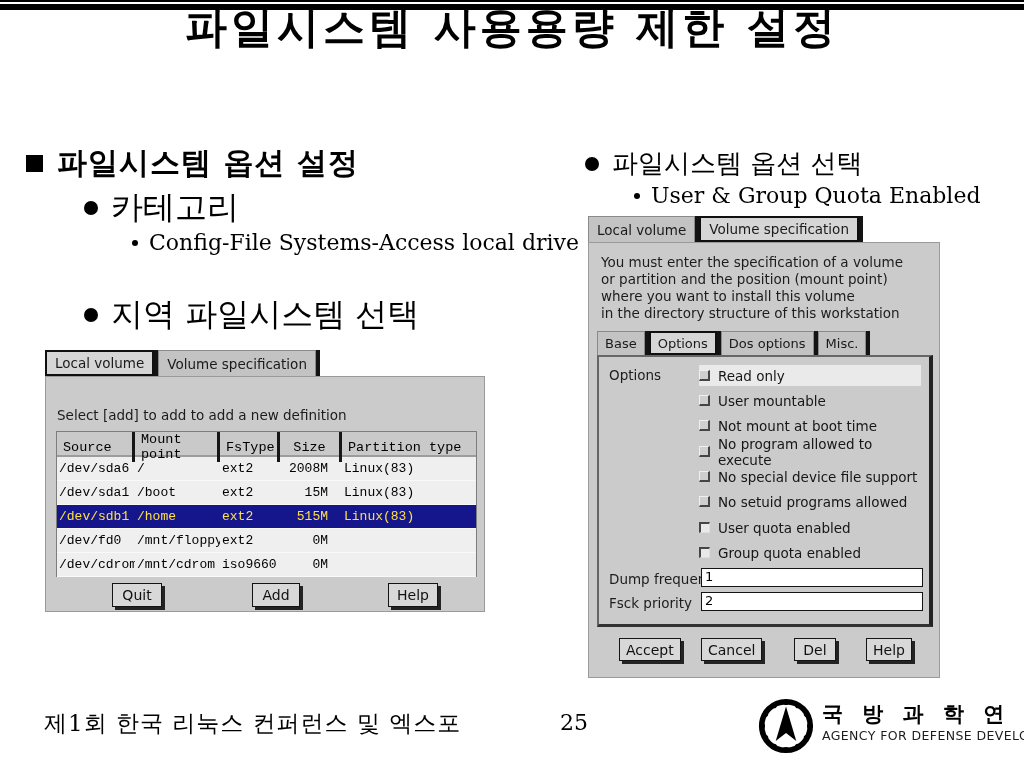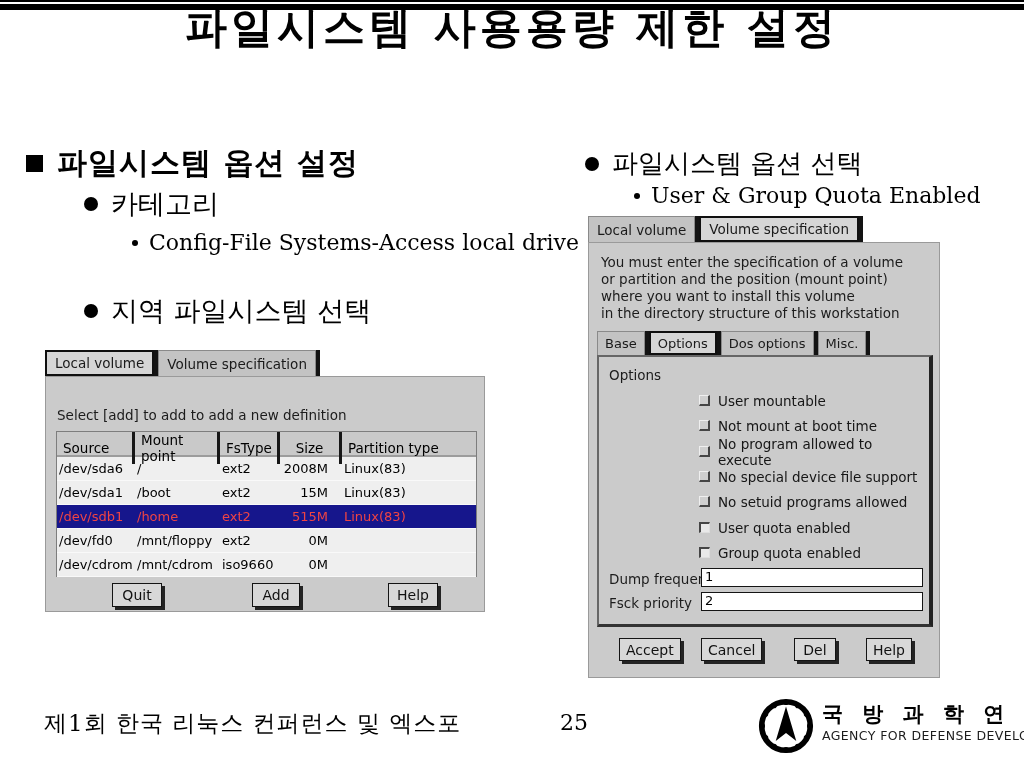--- a/index.html
+++ b/index.html
@@ -10,51 +10,51 @@
   
   .slide-title{left:0;top:48;width:1024px;text-align:center;font-size:42px;font-weight:bold;
                letter-spacing:4px;font-family:"DejaVu Sans",sans-serif;}
   .title-rule{left:0;top:106;width:1024px;border-top:2px solid #000;}
   .title-rule .bar{margin-top:2px;height:6px;background:#000;}
 
   
   .h1-row{left:26px;top:143px;display:flex;align-items:center;gap:14px;text-align:center;}
   .sq-bullet{width:17px;height:17px;background:#000;display:inline-block;}
   .h1-text{font-size:30px;font-weight:bold;font-family:"DejaVu Sans",sans-serif;letter-spacing:1px;}
-  .l2-row{display:flex;align-items:center;gap:13px;font-family:"DejaVu Serif",serif;font-size:27px;}
+  .l2-row{display:flex;align-items:center;gap:13px;font-family:"DejaVu Serif",serif;font-size:32px;}
   .dot-bullet{width:14px;height:14px;border-radius:50%;background:#000;display:inline-block;flex:none;}
   .l3-row{display:flex;align-items:center;gap:11px;font-family:"DejaVu Serif",serif;font-size:22px;}
   .sm-bullet{width:6px;height:6px;border-radius:50%;background:#000;display:inline-block;flex:none;}
 
   
   .dlg{position:absolute;}
   .tabrow{position:absolute;left:0;top:0;display:flex;align-items:stretch;height:26px;}
   .tab{display:flex;align-items:center;padding:0 8px;font-size:13.5px;background:#c3c3c3;
        border:1px solid #8a8a8a;border-bottom:none;color:#1a1a1a;white-space:nowrap;}
   .tab.sel{background:#d6d6d6;border:2px solid #101010;font-weight:normal;}
   .tabbar{width:4px;background:#131313;}
   .dlg-body{position:absolute;left:0;top:26px;right:0;bottom:0;background:#cbcbcb;border:1px solid #9a9a9a;}
   .instr{position:absolute;font-size:13.5px;color:#1c1c1c;line-height:18px;white-space:pre;}
   .btn{position:absolute;height:24px;display:flex;align-items:center;justify-content:center;
        background:#d8d8d8;border:1px solid #141414;box-shadow:3px 3px 0 #232323;
        font-size:14px;color:#111;padding:8px 6px;box-sizing:border-box;}
 
   
   .tbl{position:absolute;left:10px;top:80px;width:421px;height:146px;background:#ededed;
        border:1px solid #7d7d7d;box-shadow:inset 1px 1px 0 #9f9f9f;box-sizing:border-box;}
-  .thead,.trow{display:grid;grid-template-columns:78px 85px 60px 62px 1fr;height:23px;align-items:center;}
+  .thead,.trow{display:grid;grid-template-columns:78px 85px 60px 62px 1fr;height:23px;align-items:center;font-family:Liberation Mono, monospace;}
   .thead{background:#c9c9c9;border-bottom:2px solid #9c9c9c;}
   .thead .th{font-size:13.5px;padding-left:6px;border-right:3px solid #161616;height:100%;
              display:flex;align-items:center;box-sizing:border-box;}
   .thead .th:last-child{border-right:none;}
   .thead .th.center{justify-content:center;padding-left:0;}
   .trow{background:#efefef;border-bottom:1px solid #f9f9f9;font-size:13px;}
   .trow .td{padding-left:2px;overflow:hidden;white-space:nowrap;}
   .trow .td.right{text-align:right;padding-right:14px;padding-left:0;}
-  .trow.selected{background:#16168c;color:#ef4444;}
+  .trow.selected{background:#16168c;color:#fde047;}
 
   
   .inner-tabs{position:absolute;left:8px;top:112px;display:flex;align-items:stretch;height:24px;}
   .inner-tabs .tab{font-size:13px;padding:0 7px;}
   .panel{position:absolute;left:8px;top:136px;width:336px;height:272px;background:#cbcbcb;
          border:2px solid #666;border-right:4px solid #222;border-bottom:3px solid #333;box-sizing:border-box;}
   .opt-label{position:absolute;left:10px;top:10px;font-size:13.5px;color:#1c1c1c;}
   .cbrow{position:absolute;left:100px;right:8px;height:21px;display:flex;align-items:center;gap:8px;
          font-size:13.5px;color:#161616;}
   .cbrow.hl{background:#eaeaea;}
@@ -190,20 +190,24 @@
       <div class="tabbar"></div>
       <div class="tab">Dos options</div>
       <div class="tabbar"></div>
       <div class="tab">Misc.</div>
       <div class="tabbar"></div>
     </div>
 
     <div class="panel" style="top:112px;">
       <div class="opt-label">Options</div>
 
+      <div class="cbrow hl" style="top:8px;">
+        <span class="cb"></span>
+        <span>Read only</span>
+      </div>
       <div class="cbrow" style="top:33px;">
         <span class="cb"></span>
         <span>User mountable</span>
       </div>
       <div class="cbrow" style="top:58px;">
         <span class="cb"></span>
         <span>Not mount at boot time</span>
       </div>
       <div class="cbrow" style="top:84px;">
         <span class="cb"></span>

